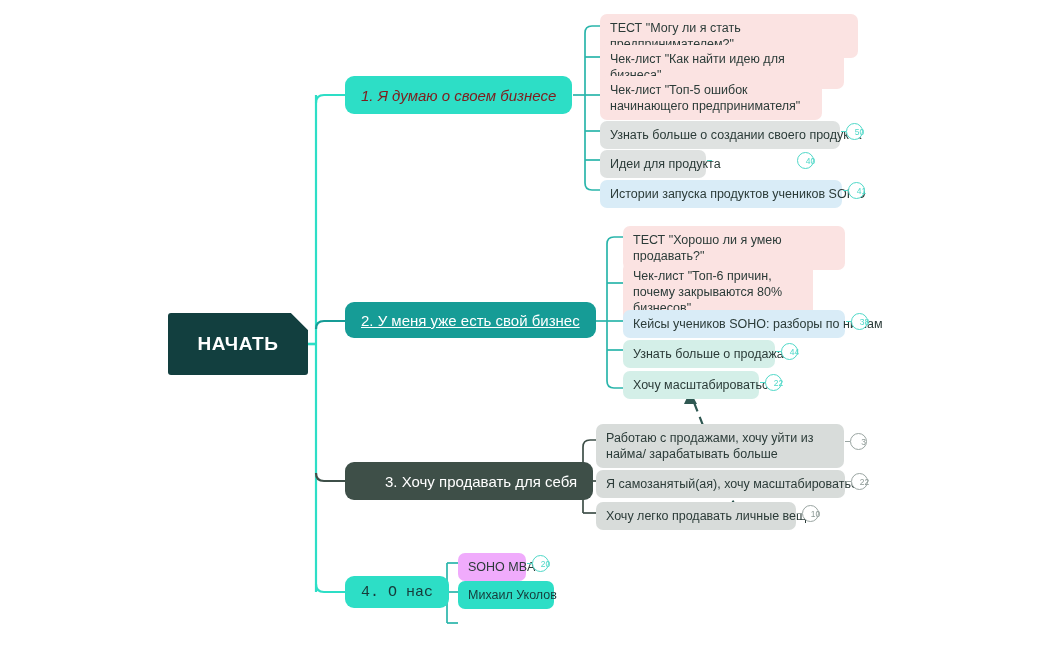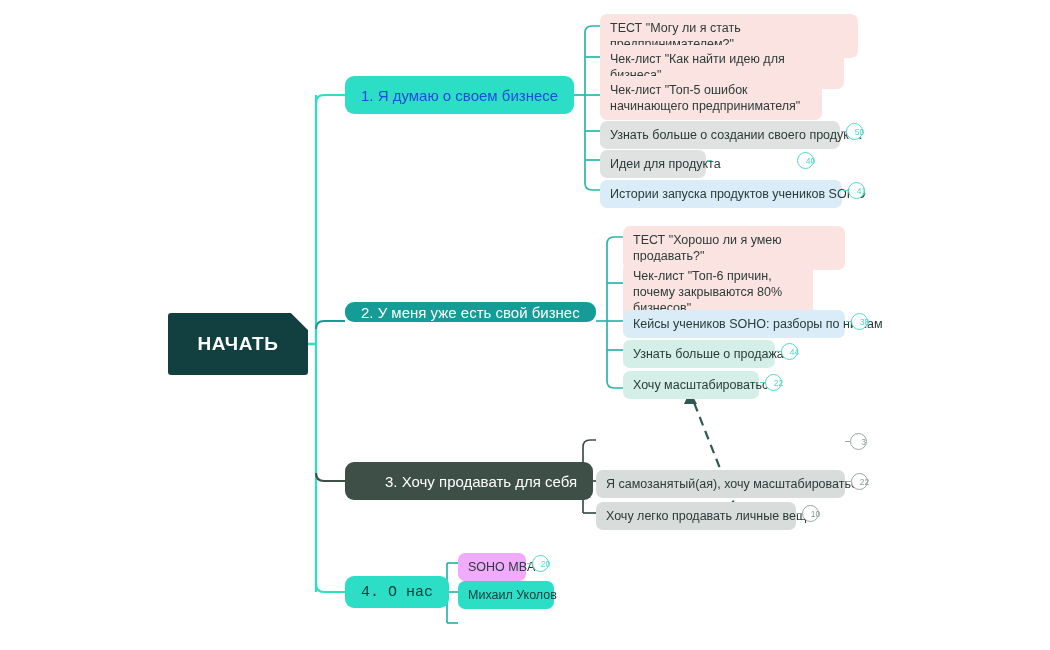--- a/index.html
+++ b/index.html
@@ -60,22 +60,22 @@
   .branch {
     position: absolute;
     display: flex;
     align-items: center;
     border-radius: 9px;
     font-size: 15px;
     padding: 0 16px;
     white-space: nowrap;
     box-sizing: border-box;
   }
-  .branch.b1 { left: 345px; top: 76px;  height: 38px; background: #2ddec6; color: #1d4ed8; }
-  .branch.b2 { left: 345px; top: 302px; height: 20px; background: #169c96; color: #ffffff; }
+  .branch.b1 { left: 345px; top: 76px;  height: 38px; background: #2ddec6; color: #7f1d1d; font-style: italic; }
+  .branch.b2 { left: 345px; top: 302px; height: 36px; background: #169c96; color: #ffffff; text-decoration: underline; }
   .branch.b3 { left: 345px; top: 462px; height: 38px; background: #3e4f48; color: #ffffff; padding-left: 40px; }
   .branch.b4 { left: 345px; top: 576px; height: 32px; background: #2ddec6; color: #173a3a; font-family: Liberation Mono, monospace; }
 
   
   .leaf {
     position: absolute;
     display: flex;
     align-items: center;
     border-radius: 7px;
     font-size: 12.5px;
@@ -232,20 +232,23 @@
   <div class="leaf c-mint" style="left:623px; top:371px; width:136px; white-space:nowrap;">
     <span class="txt">Хочу масштабироваться</span>
   </div>
   <span class="badge-stub" style="left:760px; top:381.5px;"></span>
   <span class="badge" style="left:765px; top:374px;">22</span>
 
   <div class="branch b3">
     <span>3. Хочу продавать для себя</span>
   </div>
 
+  <div class="leaf c-grayd" style="left:596px; top:424px; width:248px;">
+    <span class="txt">Работаю с продажами, хочу уйти из найма/ зарабатывать больше</span>
+  </div>
   <span class="badge-stub gray" style="left:845px; top:440.5px;"></span>
   <span class="badge gray" style="left:850px; top:433px;">3</span>
 
   <div class="leaf c-grayd" style="left:596px; top:470px; width:249px; white-space:nowrap;">
     <span class="txt">Я самозанятый(ая), хочу масштабироваться</span>
   </div>
   <span class="badge-stub gray" style="left:846px; top:480.5px;"></span>
   <span class="badge gray" style="left:851px; top:473px;">22</span>
 
   <div class="leaf c-grayd" style="left:596px; top:502px; width:200px; white-space:nowrap;">

